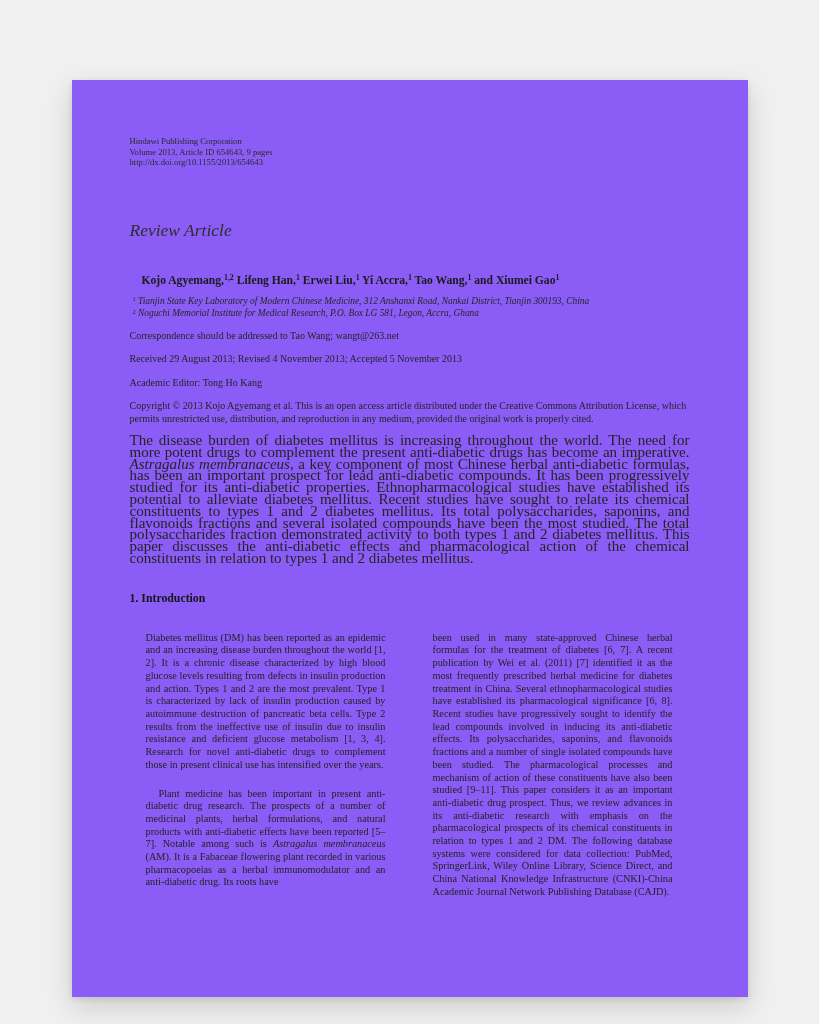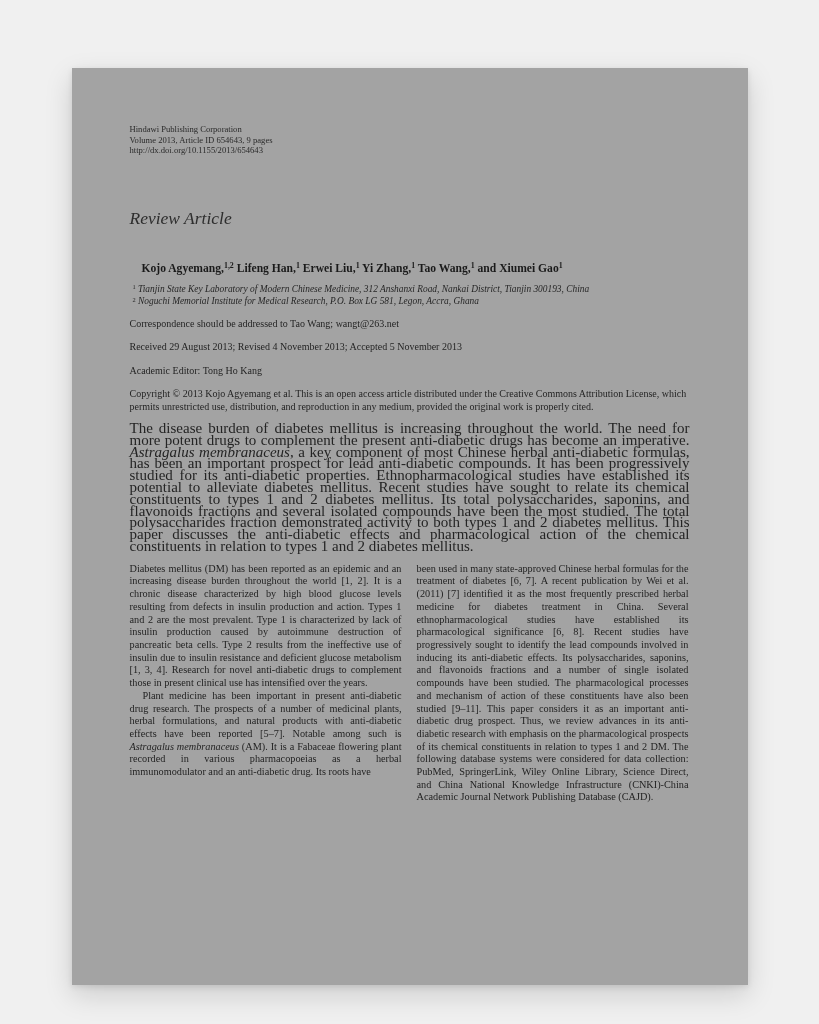--- a/index.html
+++ b/index.html
@@ -6,74 +6,75 @@
   body{
     width:819px;height:1024px;
     background:#f0f0f0;
     font-family:"Liberation Serif","DejaVu Serif",serif;
     color:#222;
     -webkit-font-smoothing:antialiased;
   }
   .page{
     box-sizing:border-box;
     width:676px;height:917px;
-    margin:0 auto;position:relative;top:68px;
-    background:#a3a3a3;
+    margin:0 auto;position:relative;top:80px;
+    background:#8b5cf6;
     box-shadow:0 2px 6px rgba(0,0,0,.10),0 10px 26px rgba(0,0,0,.15);
     padding:56px 58px 40px 58px;
   }
   .pub{font-size:8.6px;line-height:10.6px;color:#2a2a2a;}
   .pub .doi{font-weight:normal;}
   .article-type{margin-top:52px;font-size:17.5px;font-style:italic;color:#2e2e2e;}
   .paper-title{margin-top:6px;font-size:19.5px;line-height:24.5px;font-weight:bold;color:#141414;letter-spacing:.1px;}
   .authors{margin-top:33px;margin-left:12px;font-size:11.6px;font-weight:bold;color:#1a1a1a;}
   .affs{margin-top:8px;margin-left:3px;font-size:9.4px;line-height:12.6px;color:#262626;}
   .aff-line{font-style:normal;}
   .meta{font-size:10px;line-height:12.4px;color:#242424;}
   .corr{margin-top:10px;}
   .hist{margin-top:11px;}
   .editor{margin-top:11px;}
   .copyright{margin-top:11px;max-width:562px;}
   .abstract{margin-top:10px;font-size:15px;line-height:11.8px;text-align:justify;color:#242424;}
   .section-heading{margin-top:26px;font-size:11.8px;font-weight:bold;color:#151515;}
   .cols{margin-top:10px;display:flex;gap:15px;}
   .col{width:272px;font-size:10.25px;line-height:12.7px;text-align:justify;color:#232323;}
-  .col p{margin:0;}
+  .col p{margin:16px;}
   .col p.indent{text-indent:13px;}
   sup{font-size:68%;line-height:0;vertical-align:baseline;position:relative;top:-0.45em;}
   .seg-italic{font-style:italic;}
 </style>
 </head>
 <body>
 
 <div class="page">
 
   <div class="pub">
     <div>Hindawi Publishing Corporation</div>
     <div>Volume 2013, Article ID 654643, 9 pages</div>
     <div class="doi">http://dx.doi.org/10.1155/2013/654643</div>
   </div>
 
   <div class="article-type">Review Article</div>
 
 
-  <div class="authors"><span>Kojo Agyemang,</span><sup>1,2</sup><span> Lifeng Han,</span><sup>1</sup><span> Erwei Liu,</span><sup>1</sup><span> Yi Zhang,</span><sup>1</sup><span> Tao Wang,</span><sup>1</sup><span> and Xiumei Gao</span><sup>1</sup></div>
+  <div class="authors"><span>Kojo Agyemang,</span><sup>1,2</sup><span> Lifeng Han,</span><sup>1</sup><span> Erwei Liu,</span><sup>1</sup><span> Yi Accra,</span><sup>1</sup><span> Tao Wang,</span><sup>1</sup><span> and Xiumei Gao</span><sup>1</sup></div>
 
   <div class="affs">
     <div class="aff-line"><sup>1</sup><span class="seg-italic"> Tianjin State Key Laboratory of Modern Chinese Medicine, 312 Anshanxi Road, Nankai District, Tianjin 300193, China</span></div>
     <div class="aff-line"><sup>2</sup><span class="seg-italic"> Noguchi Memorial Institute for Medical Research, P.O. Box LG 581, Legon, Accra, Ghana</span></div>
   </div>
 
   <div class="meta corr">Correspondence should be addressed to Tao Wang; wangt@263.net</div>
   <div class="meta hist">Received 29 August 2013; Revised 4 November 2013; Accepted 5 November 2013</div>
   <div class="meta editor">Academic Editor: Tong Ho Kang</div>
   <div class="meta copyright">Copyright © 2013 Kojo Agyemang et al. This is an open access article distributed under the Creative Commons Attribution License, which permits unrestricted use, distribution, and reproduction in any medium, provided the original work is properly cited.</div>
 
   <div class="abstract"><span>The disease burden of diabetes mellitus is increasing throughout the world. The need for more potent drugs to complement the present anti-diabetic drugs has become an imperative. </span><span class="seg-italic">Astragalus membranaceus</span><span>, a key component of most Chinese herbal anti-diabetic formulas, has been an important prospect for lead anti-diabetic compounds. It has been progressively studied for its anti-diabetic properties. Ethnopharmacological studies have established its potential to alleviate diabetes mellitus. Recent studies have sought to relate its chemical constituents to types 1 and 2 diabetes mellitus. Its total polysaccharides, saponins, and flavonoids fractions and several isolated compounds have been the most studied. The total polysaccharides fraction demonstrated activity to both types 1 and 2 diabetes mellitus. This paper discusses the anti-diabetic effects and pharmacological action of the chemical constituents in relation to types 1 and 2 diabetes mellitus.</span></div>
 
+  <div class="section-heading">1. Introduction</div>
 
   <div class="cols">
     <div class="col">
       <p>Diabetes mellitus (DM) has been reported as an epidemic and an increasing disease burden throughout the world [1, 2]. It is a chronic disease characterized by high blood glucose levels resulting from defects in insulin production and action. Types 1 and 2 are the most prevalent. Type 1 is characterized by lack of insulin production caused by autoimmune destruction of pancreatic beta cells. Type 2 results from the ineffective use of insulin due to insulin resistance and deficient glucose metabolism [1, 3, 4]. Research for novel anti-diabetic drugs to complement those in present clinical use has intensified over the years.</p>
       <p class="indent"><span>Plant medicine has been important in present anti-diabetic drug research. The prospects of a number of medicinal plants, herbal formulations, and natural products with anti-diabetic effects have been reported [5–7]. Notable among such is </span><span class="seg-italic">Astragalus membranaceus</span><span> (AM). It is a Fabaceae flowering plant recorded in various pharmacopoeias as a herbal immunomodulator and an anti-diabetic drug. Its roots have</span></p>
     </div>
     <div class="col">
       <p>been used in many state-approved Chinese herbal formulas for the treatment of diabetes [6, 7]. A recent publication by Wei et al. (2011) [7] identified it as the most frequently prescribed herbal medicine for diabetes treatment in China. Several ethnopharmacological studies have established its pharmacological significance [6, 8]. Recent studies have progressively sought to identify the lead compounds involved in inducing its anti-diabetic effects. Its polysaccharides, saponins, and flavonoids fractions and a number of single isolated compounds have been studied. The pharmacological processes and mechanism of action of these constituents have also been studied [9–11]. This paper considers it as an important anti-diabetic drug prospect. Thus, we review advances in its anti-diabetic research with emphasis on the pharmacological prospects of its chemical constituents in relation to types 1 and 2 DM. The following database systems were considered for data collection: PubMed, SpringerLink, Wiley Online Library, Science Direct, and China National Knowledge Infrastructure (CNKI)-China Academic Journal Network Publishing Database (CAJD).</p>
     </div>
   </div>

